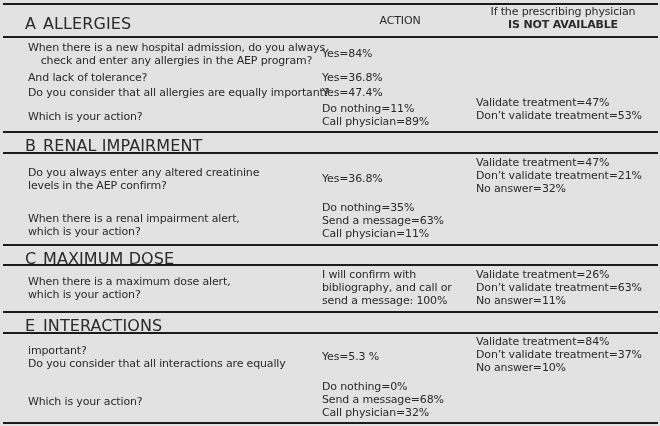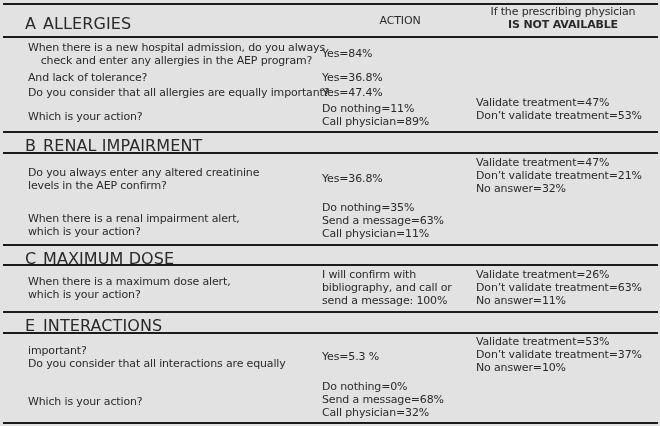--- a/index.html
+++ b/index.html
@@ -111,21 +111,21 @@
   <div class="sec" style="top:316px;">
     <span class="letter">E</span><span>INTERACTIONS</span>
   </div>
 
   <div class="t" style="top:344px; left:28px;">
     <div>important?</div>
     <div>Do you consider that all interactions are equally</div>
   </div>
   <div class="t" style="top:350px; left:322px;text-align:right;">Yes=5.3 %</div>
   <div class="t" style="top:335px; left:476px;">
-    <div>Validate treatment=53%</div>
+    <div>Validate treatment=84%</div>
     <div>Don’t validate treatment=37%</div>
     <div>No answer=10%</div>
   </div>
 
   <div class="t" style="top:395px; left:28px;">Which is your action?</div>
   <div class="t" style="top:380px; left:322px;">
     <div>Do nothing=0%</div>
     <div>Send a message=68%</div>
     <div>Call physician=32%</div>
   </div>

